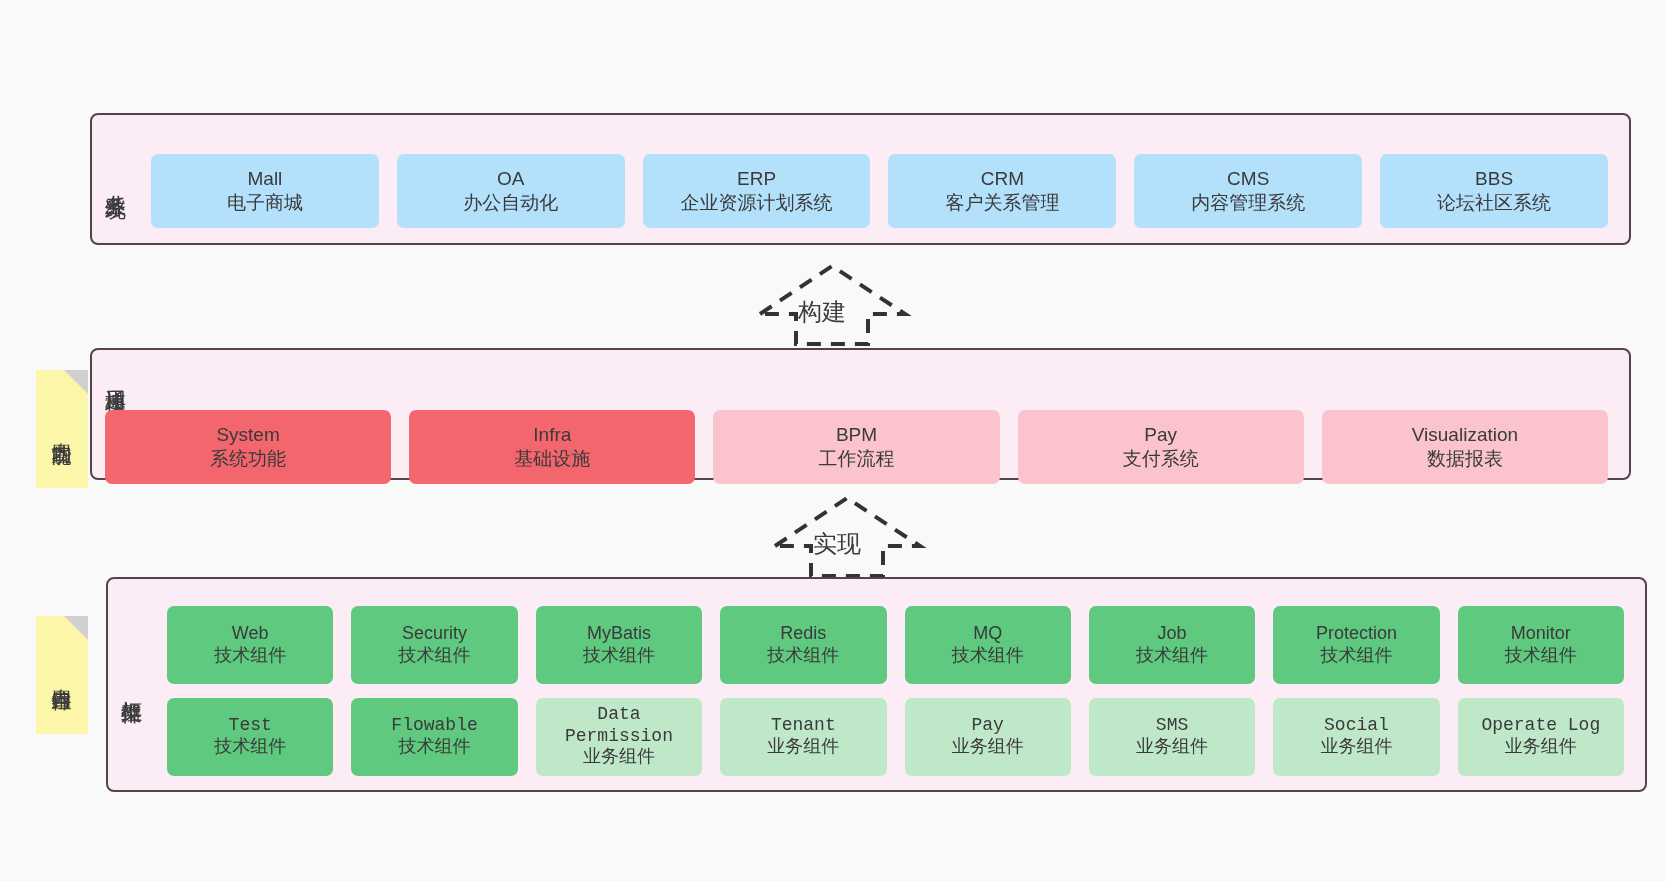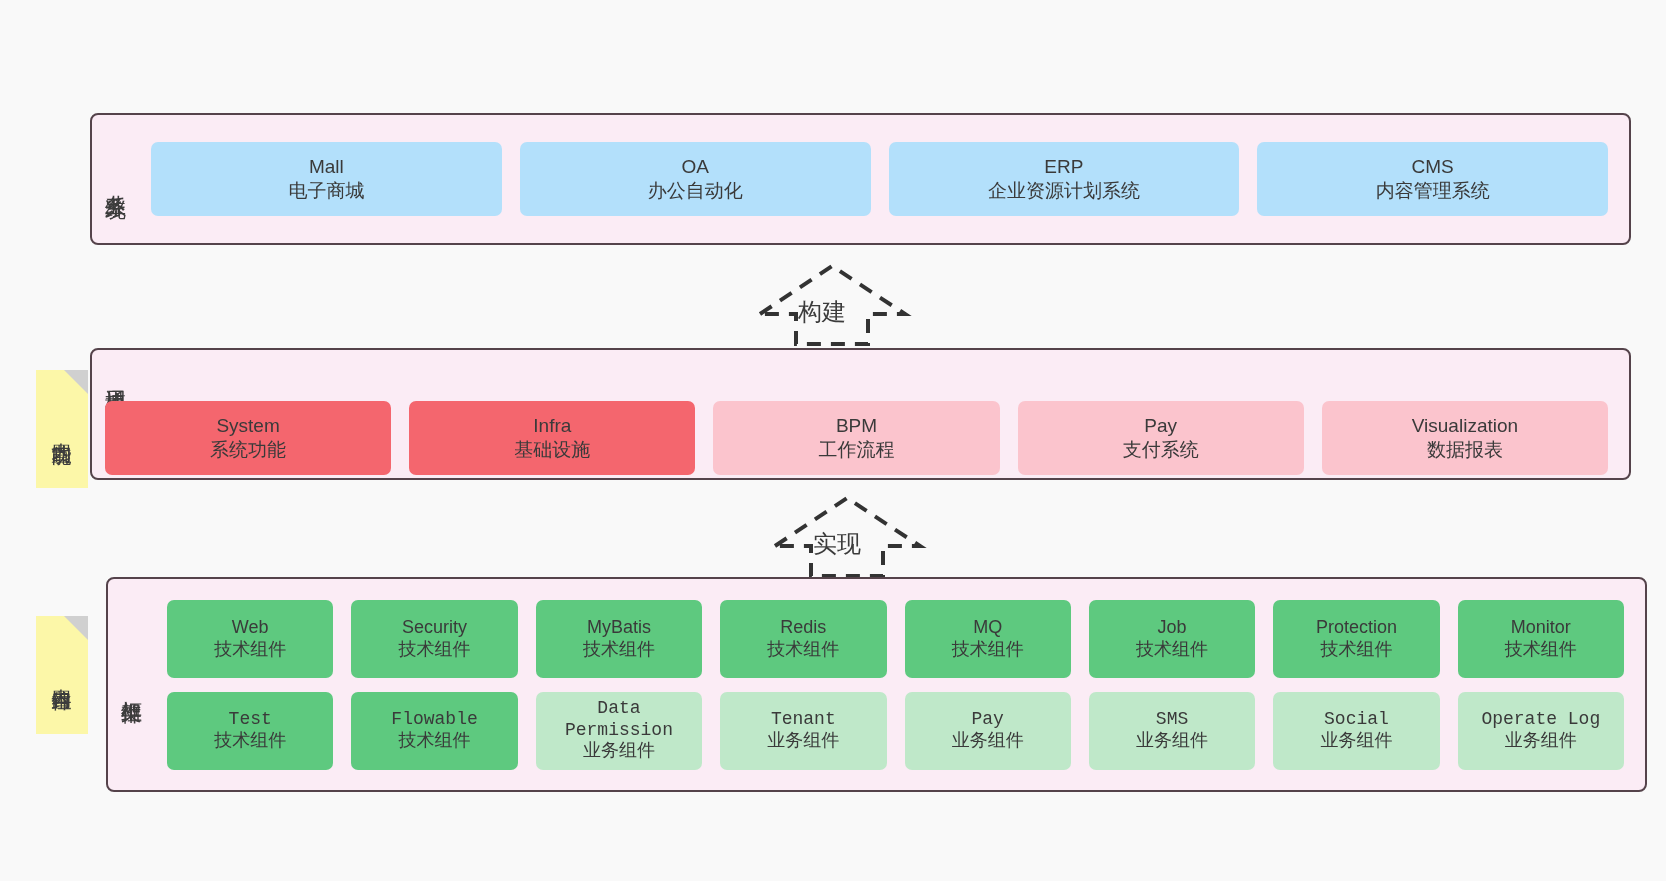--- a/index.html
+++ b/index.html
@@ -46,20 +46,21 @@
     text-orientation: upright;
     white-space: nowrap;
     padding-top: 2px;
   }
   .layer-body {
     flex: 1 1 auto;
     display: flex;
     align-items: center;
     padding: 0 12px 0 4px;
     gap: 0;
+    margin-top: 12px;
   }
 
   
   .card {
     flex: 1 1 0;
     margin: 0 9px;
     border-radius: 7px;
     display: flex;
     flex-direction: column;
     align-items: center;
@@ -194,22 +195,30 @@
       </div>
       <div class="card c-blue">
         <span class="l1">OA</span>
         <span class="l2">办公自动化</span>
       </div>
       <div class="card c-blue">
         <span class="l1">ERP</span>
         <span class="l2">企业资源计划系统</span>
       </div>
       <div class="card c-blue">
+        <span class="l1">CRM</span>
+        <span class="l2">客户关系管理</span>
+      </div>
+      <div class="card c-blue">
         <span class="l1">CMS</span>
         <span class="l2">内容管理系统</span>
+      </div>
+      <div class="card c-blue">
+        <span class="l1">BBS</span>
+        <span class="l2">论坛社区系统</span>
       </div>
     </div>
   </div>
 
   <div class="arrow-wrap" id="arrow-build">
     <svg width="165" height="88" viewBox="0 0 165 88">
       <path d="M 10 56 L 82 8 L 155 56 L 118 56 L 118 86 L 46 86 L 46 56 Z" fill="none" stroke="#333333" stroke-width="4" stroke-dasharray="14,10" stroke-linejoin="miter"></path>
     </svg>
     <div class="arrow-label">构建</div>
   </div>

